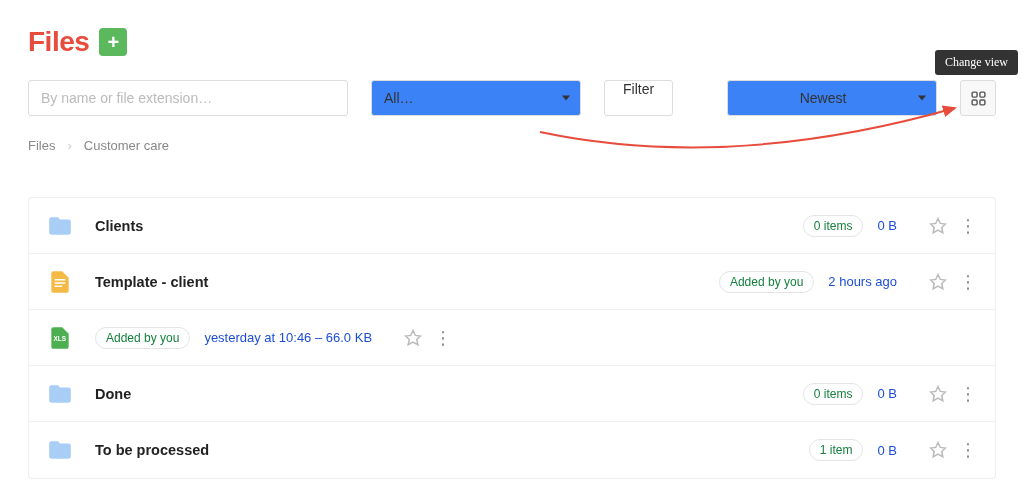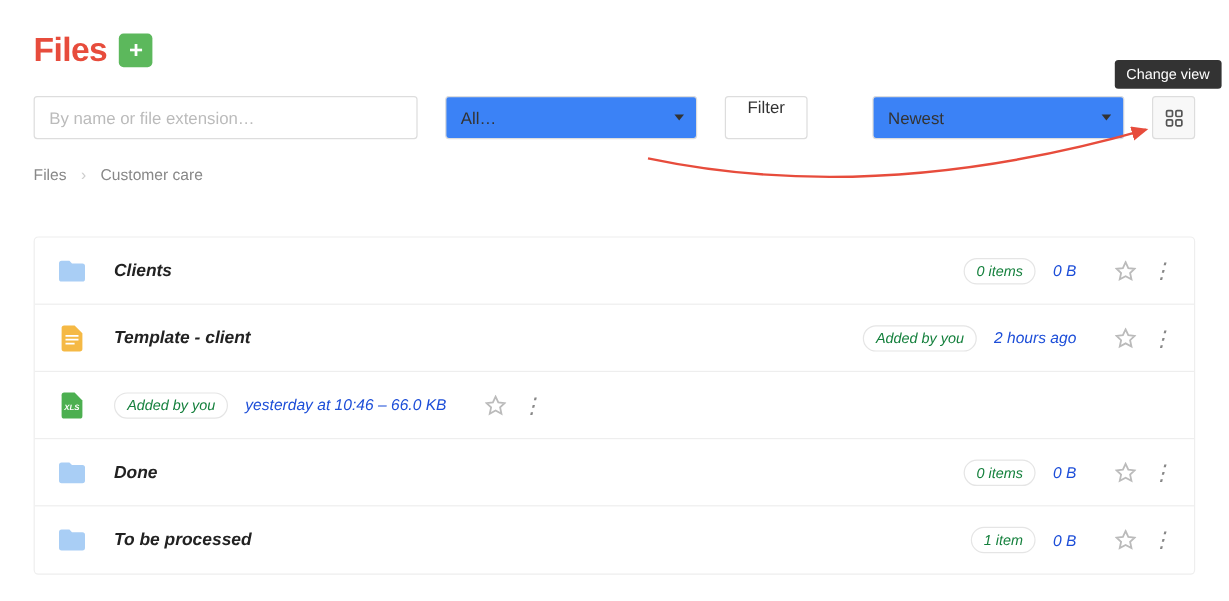--- a/index.html
+++ b/index.html
@@ -82,21 +82,21 @@
       border: 1px solid #ddd;
       border-radius: 3px;
       padding: 0 18px;
       background: #fff;
       font-size: 14px;
       cursor: pointer;
       display: flex;
       align-items: flex-start;
     }
     .spacer-flex { flex: 1; }
-    .sort-select { flex: 0 0 210px; }
+    .sort-select { flex: 0 0 210px; justify-content: center; }
     .view-btn {
       width: 36px;
       height: 36px;
       border: 1px solid #ddd;
       border-radius: 3px;
       background: #f8f8f8;
       display: flex;
       align-items: center;
       justify-content: center;
       cursor: pointer;
@@ -105,34 +105,34 @@
     .tooltip {
       position: absolute;
       top: 50px;
       right: 6px;
       background: #333;
       color: #fff;
       font-size: 12px;
       padding: 5px 10px;
       border-radius: 3px;
       white-space: nowrap;
+      font-family: Liberation Serif, serif;
     }
     .breadcrumb {
       display: flex;
       align-items: center;
       gap: 12px;
       font-size: 13px;
       color: #888;
       margin-bottom: 44px;
     }
     .breadcrumb .sep { color: #ccc; }
     .file-list {
       border: 1px solid #eee;
       border-radius: 4px;
-      font-style: italic;
     }
     .file-row {
       display: flex;
       align-items: center;
       height: 56px;
       padding: 0 18px;
       border-bottom: 1px solid #eee;
     }
     .file-row:last-child { border-bottom: none; }
     .file-icon {

